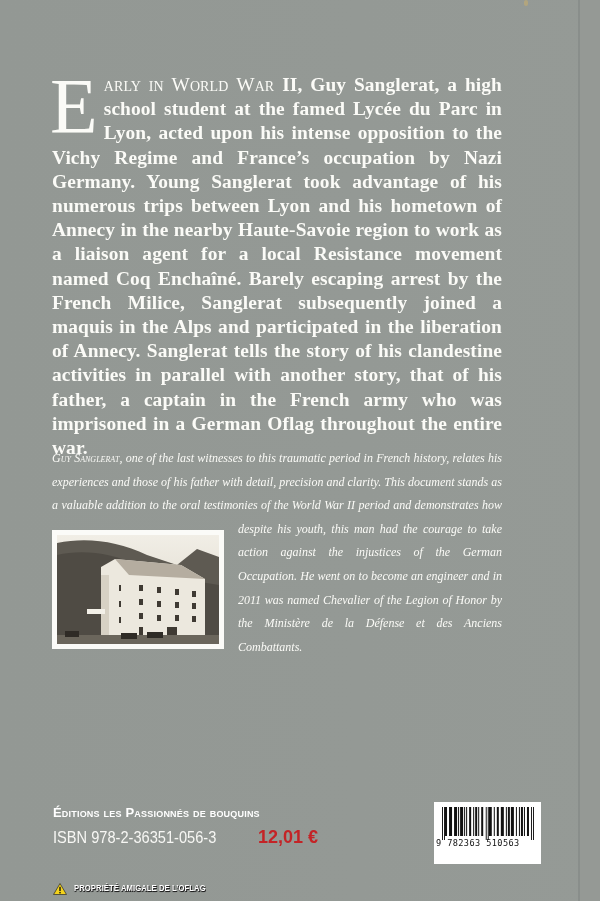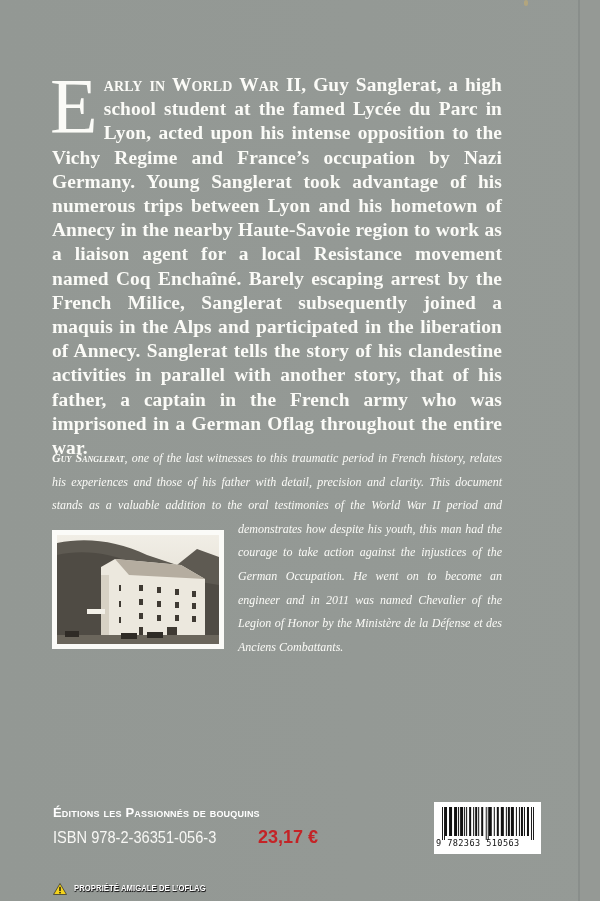--- a/index.html
+++ b/index.html
@@ -30,21 +30,21 @@
     letter-spacing:0.1px;
   }
   .dropcap {
     float:left;
     font-family:"Liberation Serif", serif;
     font-weight:normal;
     font-size:78px; line-height:62px;
     margin:2px 6px 0 -2px;
     height:62px;
   }
-  .sc { font-variant:small-caps; font-weight:bold; }
+  .sc { font-variant:small-caps; font-weight:normal; }
 
   .italic-para {
     position:absolute; left:52px; top:447px; width:450px;
     font-family:"Liberation Serif", serif;
     font-style:italic; font-size:12px; line-height:23.6px;
     text-align:justify; text-align-last:left;
   }
   .italic-para .sc { font-style:italic; }
   .photo-wrap {
     float:left; width:172px; height:119px;
@@ -78,21 +78,21 @@
   .warn-text {
     font-family:"Liberation Sans", sans-serif; font-weight:bold;
     font-size:9px; color:#ffffff; margin-left:7px;
     text-shadow:1px 1px 0 #222, -0px 1px 1px #333;
     letter-spacing:0.1px;
     transform:scaleX(0.85); transform-origin:left;
     white-space:nowrap;
   }
 
   .barcode-box {
-    position:absolute; left:434px; top:802px; width:107px; height:52px;
+    position:absolute; left:434px; top:802px; width:107px; height:62px;
     background:#ffffff;
   }
   .barcode-bars { position:absolute; left:8px; top:5px; width:92px; height:33px; }
   .barcode-num {
     position:absolute; left:2px; top:36px; width:104px;
     font-family:"DejaVu Sans Mono", monospace; font-size:8.6px; color:#111;
     letter-spacing:0.4px; white-space:nowrap;
   }
 </style>
 </head>
@@ -152,21 +152,21 @@
         </g>
       </svg>
     </div>
   </div><span id="bio-b">the courage to take action against the injustices of the German Occupation. He went on to become an engineer and in 2011 was named Chevalier of the Legion of Honor by the Ministère de la Défense et des Anciens Combattants.</span>
 </div>
 
 <div class="publisher">Éditions les Passionnés de bouquins</div>
 
 <div class="isbn-row">
   <span class="isbn">ISBN 978-2-36351-056-3</span>
-  <span class="price">23,17 €</span>
+  <span class="price">12,01 €</span>
 </div>
 
 <div class="warn-row">
   <svg width="14" height="12" viewBox="0 0 14 12">
     <polygon points="7,0.5 13.5,11.5 0.5,11.5" fill="#f4d21c" stroke="#3a3a30" stroke-width="0.8"></polygon>
     <rect x="6.3" y="3.8" width="1.4" height="4.3" fill="#111"></rect>
     <rect x="6.3" y="9" width="1.4" height="1.4" fill="#111"></rect>
   </svg>
   <span class="warn-text">PROPRIÉTÉ AMIGALE DE L’OFLAG</span>
 </div>

